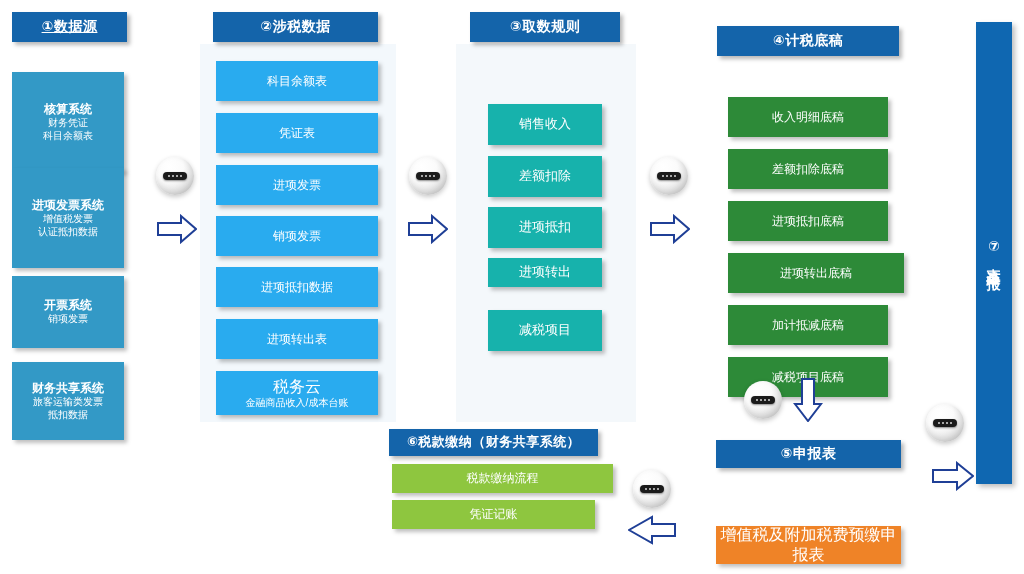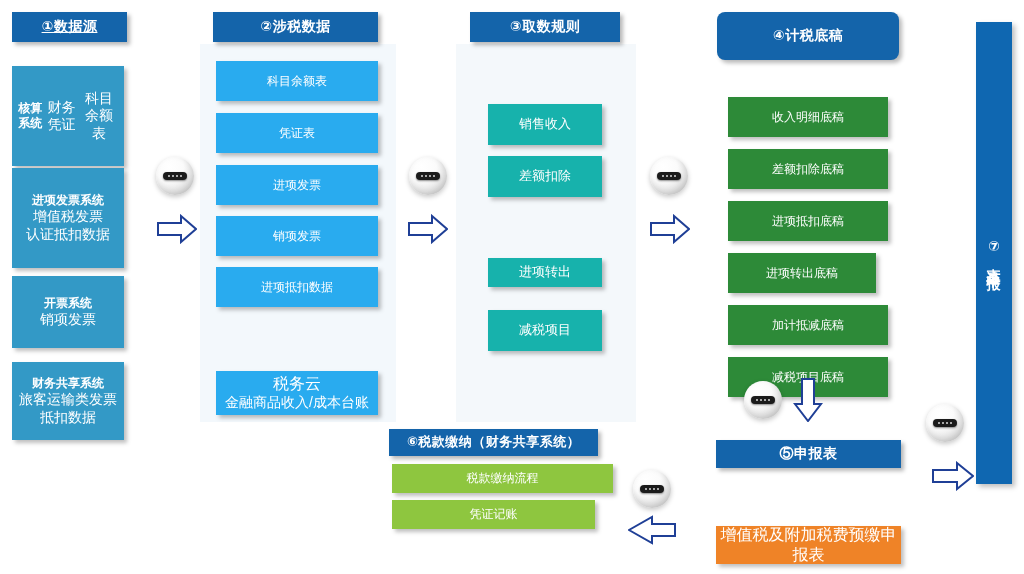--- a/index.html
+++ b/index.html
@@ -81,37 +81,37 @@
     box-shadow:0 1px 2px rgba(0,0,0,.45);
   }
   .pill i{
     display:block;background:#d8d8d8;border-radius:50%;
     width:2px;height:2px;
   }
 
   
   .arrowsvg{display:block;}
   .arrowsvg polygon{fill:#ffffff;stroke:#1f3f96;stroke-width:2;}
-  .fs10{font-size:14px;}
+  .fs10{font-size:10px;}
   .fs11{font-size:16px;}
   .fs12{font-size:12px;}
   .fs13{font-size:13px;}
   .fs14{font-size:14px;}
 </style>
 </head>
 <body>
 
 <div id="stage">
 
   <div class="abs panel2" style="left:200px;top:44px;width:196px;height:378px;"></div>
   <div class="abs panel" style="left:456px;top:44px;width:180px;height:378px;"></div>
 
   <div class="abs hdr fs14" style="left:12px;top:12px;width:115px;height:30px;text-decoration:underline;">①数据源</div>
 
-  <div class="abs box c1" style="left:12px;top:66px;width:112px;height:100px;">
+  <div class="abs box c1" style="left:12px;top:72px;width:112px;height:100px;flex-direction:column;">
     <span class="t1 fs12">核算系统</span>
     <span class="t2 fs10">财务凭证</span>
     <span class="t2 fs10">科目余额表</span>
   </div>
 
   <div class="abs box c1" style="left:12px;top:168px;width:112px;height:100px;flex-direction:column;">
     <span class="t1 fs12">进项发票系统</span>
     <span class="t2 fs10">增值税发票</span>
     <span class="t2 fs10">认证抵扣数据</span>
   </div>
@@ -127,42 +127,44 @@
     <span class="t2 fs10">抵扣数据</span>
   </div>
 
   <div class="abs hdr fs14" style="left:213px;top:12px;width:165px;height:30px;">②涉税数据</div>
 
   <div class="abs box c2 fs12" style="left:216px;top:61px;width:162px;height:40px;">科目余额表</div>
   <div class="abs box c2 fs12" style="left:216px;top:113px;width:162px;height:40px;">凭证表</div>
   <div class="abs box c2 fs12" style="left:216px;top:165px;width:162px;height:40px;">进项发票</div>
   <div class="abs box c2 fs12" style="left:216px;top:216px;width:162px;height:40px;">销项发票</div>
   <div class="abs box c2 fs12" style="left:216px;top:267px;width:162px;height:40px;">进项抵扣数据</div>
+  <div class="abs box c2 fs12" style="left:216px;top:319px;width:162px;height:40px;">进项转出表</div>
   <div class="abs box c2" style="left:216px;top:371px;width:162px;height:44px;flex-direction:column;">
     <span class="fs11">税务云</span>
     <span class="fs10">金融商品收入/成本台账</span>
   </div>
 
   <div class="abs hdr fs14" style="left:470px;top:12px;width:150px;height:30px;">③取数规则</div>
 
   <div class="abs box c3 fs13" style="left:488px;top:104px;width:114px;height:41px;">销售收入</div>
   <div class="abs box c3 fs13" style="left:488px;top:156px;width:114px;height:41px;">差额扣除</div>
+  <div class="abs box c3 fs13" style="left:488px;top:207px;width:114px;height:41px;">进项抵扣</div>
   <div class="abs box c3 fs13" style="left:488px;top:258px;width:114px;height:29px;">进项转出</div>
   <div class="abs box c3 fs13" style="left:488px;top:310px;width:114px;height:41px;">减税项目</div>
 
-  <div class="abs hdr fs14" style="left:717px;top:12px;width:182px;height:48px;border-radius:8px;">④计税底稿</div>
+  <div class="abs hdr fs14" style="left:717px;top:26px;width:182px;height:30px;">④计税底稿</div>
 
   <div class="abs box c4 fs12" style="left:728px;top:62px;width:160px;height:40px;">收入明细底稿</div>
   <div class="abs box c4 fs12" style="left:728px;top:114px;width:160px;height:40px;">差额扣除底稿</div>
   <div class="abs box c4 fs12" style="left:728px;top:166px;width:160px;height:40px;">进项抵扣底稿</div>
-  <div class="abs box c4 fs12" style="left:728px;top:218px;width:148px;height:40px;">进项转出底稿</div>
+  <div class="abs box c4 fs12" style="left:728px;top:218px;width:176px;height:40px;">进项转出底稿</div>
   <div class="abs box c4 fs12" style="left:728px;top:270px;width:160px;height:40px;">加计抵减底稿</div>
   <div class="abs box c4 fs12" style="left:728px;top:322px;width:160px;height:40px;">减税项目底稿</div>
 
-  <div class="abs hdr fs14" style="left:716px;top:440px;width:185px;height:28px;font-family:Liberation Serif, serif;">⑤申报表</div>
+  <div class="abs hdr fs14" style="left:716px;top:440px;width:185px;height:28px;">⑤申报表</div>
 
   <div class="abs box c5 fs11" style="left:716px;top:526px;width:185px;height:38px;">增值税及附加税费预缴申报表</div>
 
   <div class="abs hdr fs13" style="left:389px;top:429px;width:209px;height:27px;text-align:center;">⑥税款缴纳（财务共享系统）</div>
 
   <div class="abs box c6 fs12" style="left:392px;top:464px;width:221px;height:29px;">税款缴纳流程</div>
   <div class="abs box c6 fs12" style="left:392px;top:500px;width:203px;height:29px;">凭证记账</div>
 
   <div class="abs vbar" style="left:976px;top:22px;width:36px;height:462px;">
     <span class="vtext fs14">⑦直连申报</span>

